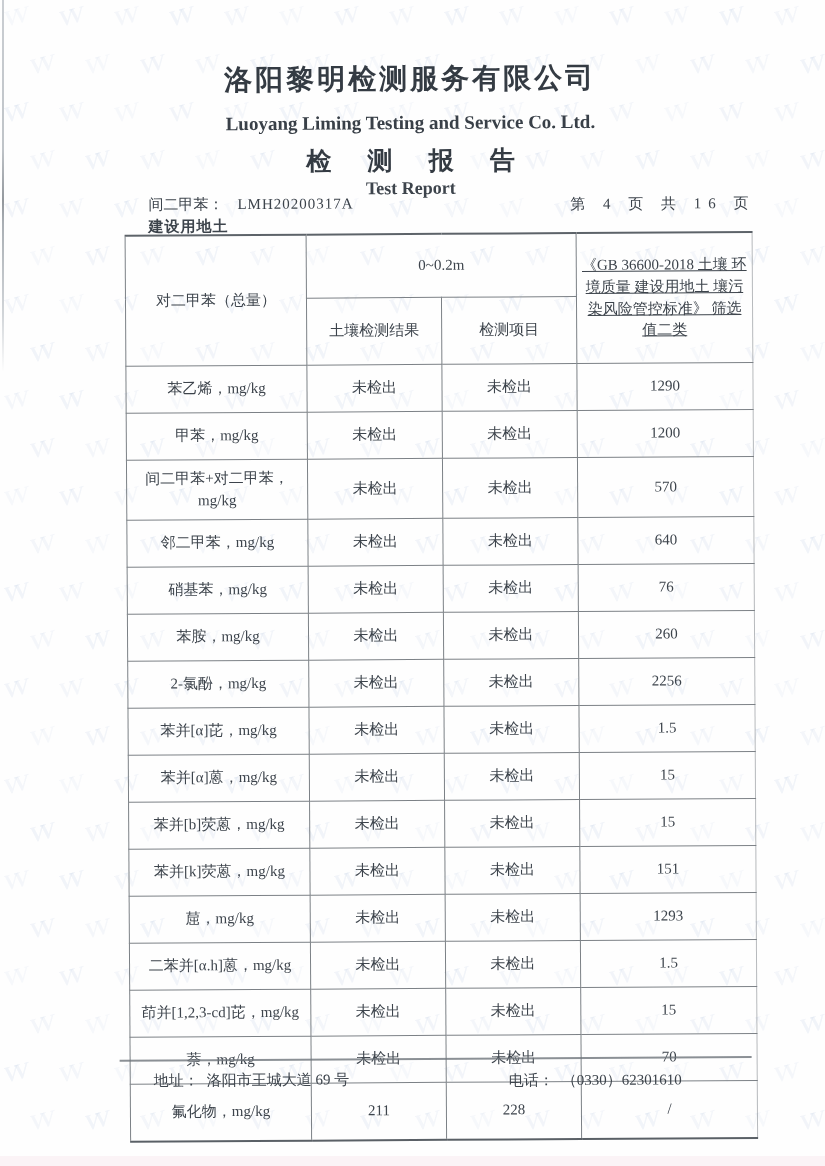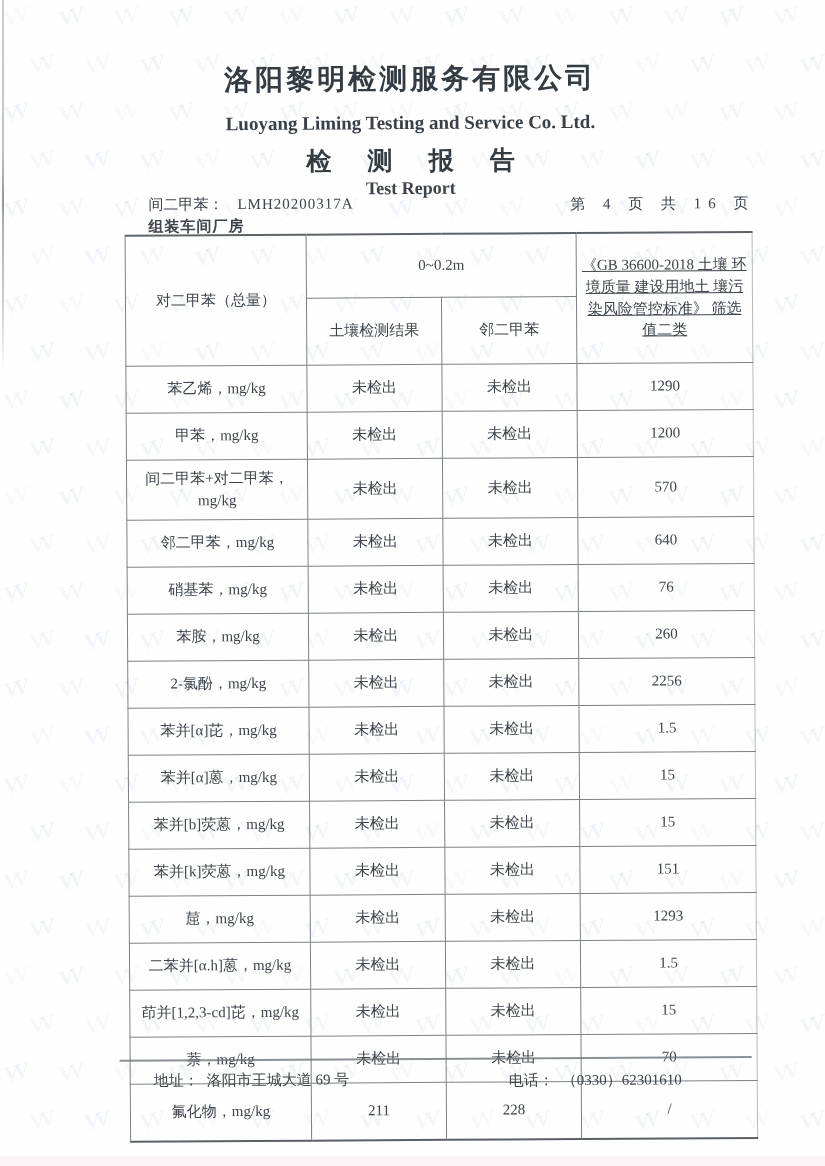--- a/index.html
+++ b/index.html
@@ -446,38 +446,38 @@
   <div class="content">
     <div class="t-center company-cn">洛阳黎明检测服务有限公司</div>
     <div class="t-center company-en">Luoyang Liming Testing and Service Co. Ltd.</div>
     <div class="t-center title-cn">检 测 报 告</div>
     <div class="t-center title-en">Test Report</div>
 
     <div class="meta-left">
       <span>间二甲苯：</span><span class="val">LMH20200317A</span>
     </div>
     <div class="page-ind">第 4 页 共 16 页</div>
-    <div class="section-title">组装车间厂房</div>
+    <div class="section-title">建设用地土</div>
 
     <table class="results">
       <colgroup>
         <col style="width:181px">
           <col style="width:135px">
           <col style="width:135px">
           <col style="width:176px">
       </colgroup>
       <tbody id="tbl-body">
         <tr class="h1">
           <td rowspan="2" class="top-edge">对二甲苯（总量）</td>
           <td colspan="2" class="top-edge">0~0.2m</td>
           <td rowspan="2" class="top-edge r-edge std-head">《GB 36600-2018 土壤 环境质量 建设用地土 壤污染风险管控标准》 筛选值二类</td>
         </tr>
         <tr class="h2">
           <td>土壤检测结果</td>
-          <td>邻二甲苯</td>
+          <td>检测项目</td>
         </tr>
       <tr class="data">
             <td>苯乙烯，mg/kg</td>
             <td>未检出</td>
             <td>未检出</td>
             <td class="r-edge">1290</td>
           </tr>
           <tr class="data">
             <td>甲苯，mg/kg</td>
             <td>未检出</td>

